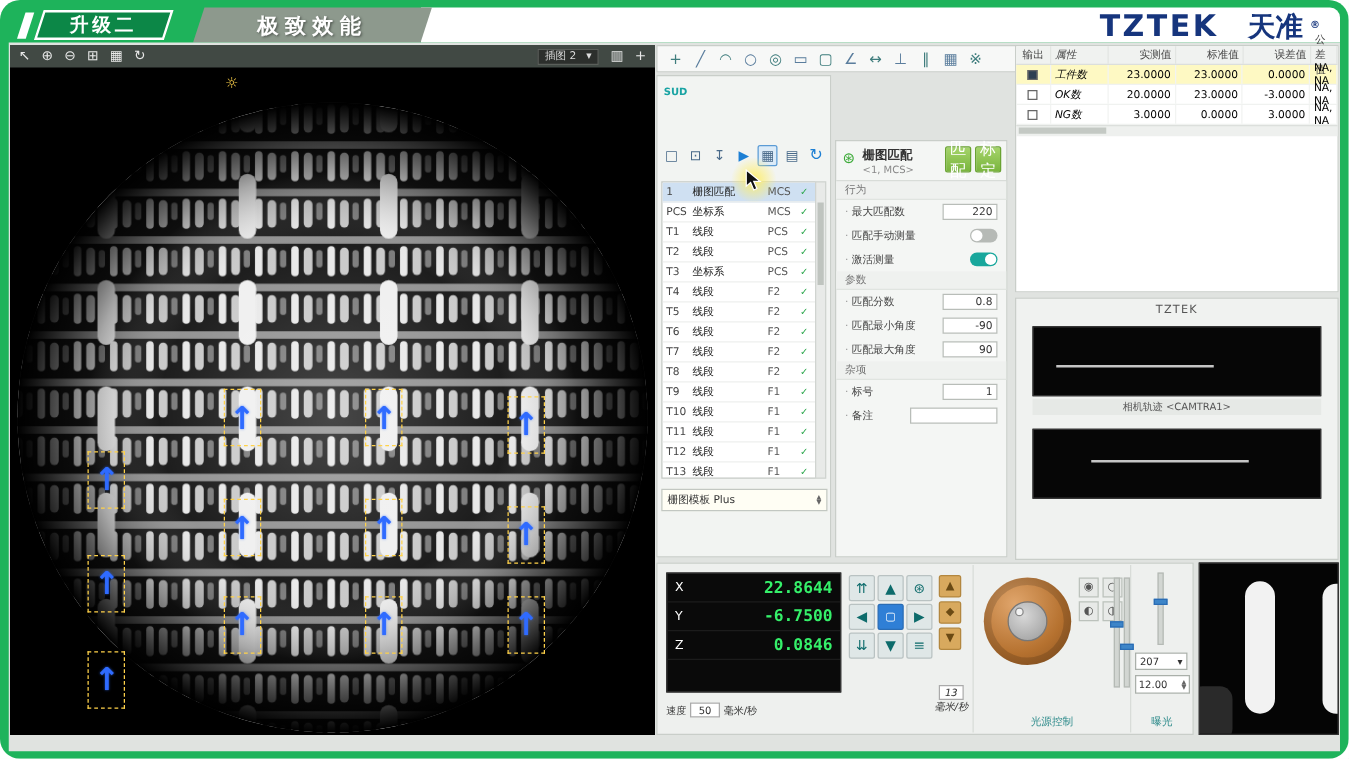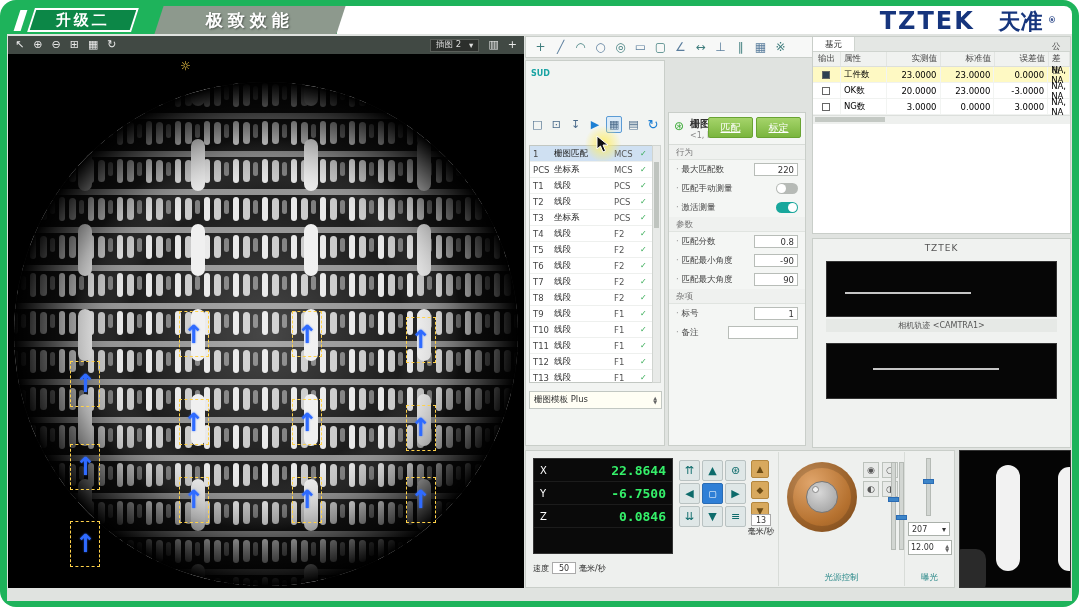--- a/index.html
+++ b/index.html
@@ -62,41 +62,41 @@
   .mfooter{position:absolute;left:3px;top:330px;width:133px;height:18px;background:#fffef4;border:1px solid #c2c7c2;
            display:flex;align-items:center;font-size:8.5px;padding:0 4px;color:#333;}
   .mfooter .spin{margin-left:auto;font-size:5px;line-height:4px;color:#666;text-align:center;}
   
   .props{position:absolute;left:661px;top:78px;width:138px;height:334px;background:#f4f6f4;border:1px solid #c9cec9;font-size:8.5px;}
   .props-hd{height:32px;border-bottom:1px solid #d8dcd8;position:relative;}
   .props-gear{position:absolute;left:5px;top:6px;color:#39a935;font-size:12px;}
   .props-title{position:absolute;left:21px;top:4px;font-size:10px;font-weight:bold;color:#333;}
   .props-sub{position:absolute;left:21px;top:18px;font-size:8px;color:#888;}
   .props-btns{position:absolute;right:4px;top:4px;display:flex;gap:3px;}
-  .pbtn{width:45px;height:21px;background:linear-gradient(#a5d46a,#7ab53e);border:1px solid #69a332;color:#fff;
-        font-size:10px;display:flex;align-items:center;justify-content:center;border-radius:2px;text-align:center;text-decoration:underline;}
+  .pbtn{width:21px;height:21px;background:linear-gradient(#a5d46a,#7ab53e);border:1px solid #69a332;color:#fff;
+        font-size:13px;display:flex;align-items:center;justify-content:center;border-radius:2px;text-align:center;}
   .sec-title{height:15px;line-height:15px;color:#777;padding-left:7px;border-bottom:1px solid #e0e4e0;background:#eff1ef;}
   .frow{height:19px;display:flex;align-items:center;padding:0 7px;}
   .flabel{flex:1;color:#444;}
   .flabel::before{content:"· ";color:#999;}
   .fvin{width:44px;height:13px;border:1px solid #b8bdb8;background:#fff;text-align:right;padding:0 3px;color:#333;
         line-height:12px;}
   .fvin.wide{width:70px;}
   .toggle{width:22px;height:11px;border-radius:6px;background:#b6bab6;position:relative;}
   .toggle.on{background:#18a79c;}
   .toggle .knob{position:absolute;top:1px;left:1px;width:9px;height:9px;border-radius:50%;background:#fff;}
   .toggle.on .knob{left:12px;}
   
   .results{position:absolute;left:805px;top:2px;width:259px;height:198px;background:#fff;border:1px solid #c9cec9;font-size:8.5px;}
   .res-tabs{height:15px;background:#e4e7e4;border-bottom:1px solid #cfd4cf;display:flex;}
   .res-tab{padding:0 12px;background:#fff;border-right:1px solid #cfd4cf;line-height:14px;color:#333;}
   .res-head{display:flex;height:15px;background:#f0f2f0;border-bottom:1px solid #dcdfdc;color:#444;}
   .hc{border-right:1px solid #e2e5e2;display:flex;align-items:center;padding:0 3px;}
   .w0{width:28px;justify-content:center;}
-  .w1{width:46px;}
+  .w1{width:46px;font-style:italic;}
   .w2{width:54px;justify-content:flex-end;}
   .w3{width:54px;justify-content:flex-end;}
   .w4{width:54px;justify-content:flex-end;}
   .w5{flex:1;}
   .res-row{display:flex;height:16px;align-items:center;border-bottom:1px solid #f0f2f0;}
   .res-row.sel{background:#fef9c3;}
   .cc{padding:0 3px;display:flex;align-items:center;height:100%;border-right:1px solid #f2f4f2;}
   .cb{width:8px;height:8px;border:1px solid #666;background:#fff;margin:auto;}
   .cb.on{background:#2e3f52;}
   .res-hscroll{height:9px;border-top:1px solid #dcdfdc;background:#eef0ee;position:relative;}
@@ -119,21 +119,21 @@
            font-size:13px;padding-right:6px;font-weight:bold;}
   .speedrow{position:absolute;left:6px;top:110px;display:flex;align-items:center;gap:3px;font-size:8px;color:#333;}
   .sinput{width:24px;height:12px;border:1px solid #aaa;background:#fff;text-align:center;line-height:11px;}
   .pad{position:absolute;left:152px;top:8px;display:grid;grid-template-columns:repeat(3,21px);grid-auto-rows:21px;gap:2px;}
   .pbt{background:#dfe7e7;border:1px solid #b9c2c2;color:#0d6b6b;font-size:11px;display:flex;align-items:center;
        justify-content:center;border-radius:2px;}
   .pbt.stop{background:#2f7fd6;border-color:#2a6cb4;color:#fff;font-size:9px;}
   .tans{position:absolute;left:224px;top:8px;display:flex;flex-direction:column;gap:3px;}
   .tbtn{width:18px;height:18px;background:#d8a95e;border:1px solid #b3873f;color:#6a4a14;font-size:9px;
         display:flex;align-items:center;justify-content:center;border-radius:2px;}
-  .aux{position:absolute;left:218px;top:62px;font-size:8px;color:#333;text-align:center;width:32px;}
+  .aux{position:absolute;left:218px;top:96px;font-size:8px;color:#333;text-align:center;width:32px;font-style:italic;}
   .wheel{position:absolute;left:8px;top:10px;width:70px;height:70px;border-radius:50%;
          background:radial-gradient(circle at 35% 30%,#e0a56b,#b5712f 60%,#8a5220);
          box-shadow:inset 0 0 0 6px rgba(0,0,0,.15);display:flex;align-items:center;justify-content:center;}
   .wheel-inner{width:32px;height:32px;border-radius:50%;background:radial-gradient(circle at 40% 35%,#d8d8d8,#9a9a9a);
                border:1px solid #777;position:relative;}
   .wheel-dot{position:absolute;left:5px;top:4px;width:7px;height:7px;border-radius:50%;background:#f2f2f2;border:1px solid #888;}
   .lbtns{position:absolute;left:84px;top:10px;display:grid;grid-template-columns:repeat(2,16px);gap:3px;}
   .lbt{height:16px;background:#e8eae8;border:1px solid #bcc2bc;font-size:9px;color:#555;display:flex;
        align-items:center;justify-content:center;}
   .vslider{position:absolute;width:5px;background:#d2d6d2;border:1px solid #b5bab5;}
@@ -434,23 +434,20 @@
             <span class="fvin">1</span>
           </div>
           <div class="frow">
             <span class="flabel">备注</span>
             <span class="fvin wide"></span>
           </div>
         </div>
     </div>
 
     <div class="results">
-      <div class="res-tabs">
-        <div class="res-tab">基元</div>
-      </div>
       <div class="res-head" id="resHead">
           <div class="hc w0">输出</div>
           <div class="hc w1">属性</div>
           <div class="hc w2">实测值</div>
           <div class="hc w3">标准值</div>
           <div class="hc w4">误差值</div>
           <div class="hc w5">公差值</div>
         </div>
       <div id="resRows">
           <div class="res-row sel">

